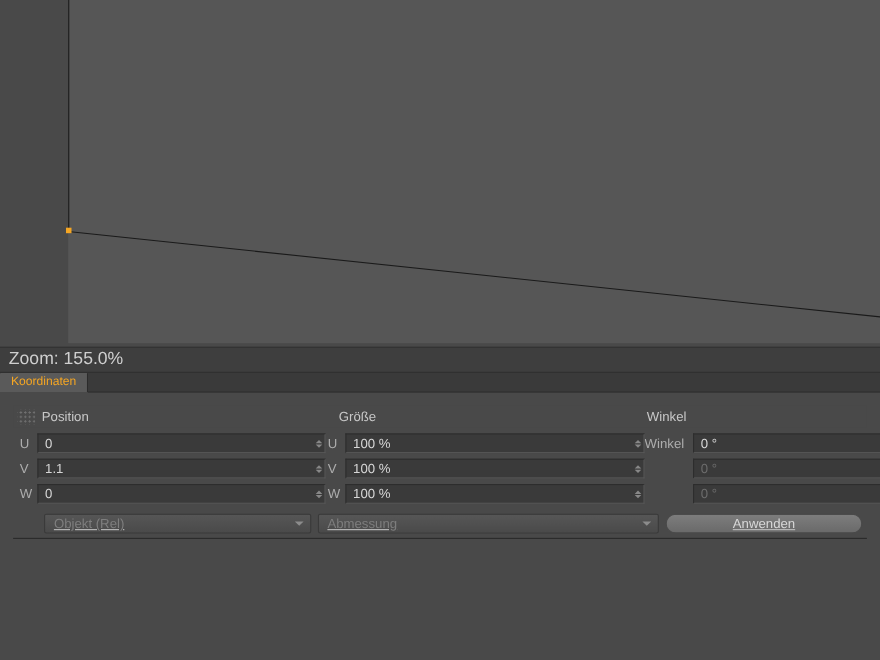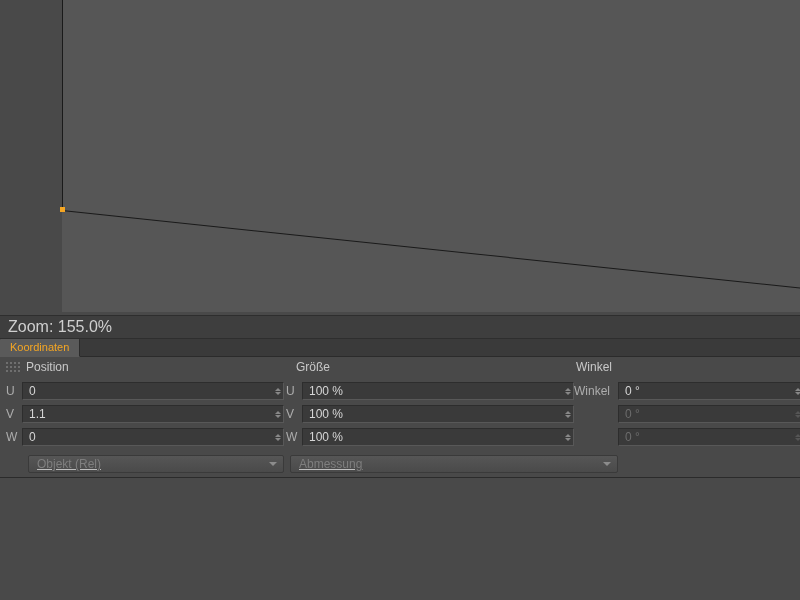--- a/index.html
+++ b/index.html
@@ -70,21 +70,21 @@
     border-top-left-radius: 1px;
     border-top-right-radius: 1px;
     border-bottom: 1px solid #5a5a5a;
     margin-bottom: -1px;
   }
 
   
   .coord-panel {
     flex: 1 1 auto;
     background: #494949;
-    padding: 0;
+    padding: 12px;
   }
   .header-row {
     display: flex;
     align-items: center;
     height: 20px;
     background: #494949;
     color: #c8c8c8;
     font-size: 12px;
   }
   .grip {
@@ -321,16 +321,19 @@
 
   <div class="controls-row">
     <div class="dropdown">
       <span>Objekt (Rel)</span>
       <div class="chev"></div>
     </div>
     <div class="dropdown dd2">
       <span>Abmessung</span>
       <div class="chev"></div>
     </div>
+    <div class="apply-btn">
+      <span>Anwenden</span>
+    </div>
   </div>
 
   <div class="panel-bottom"></div>
 </div>
 
 </body></html>

